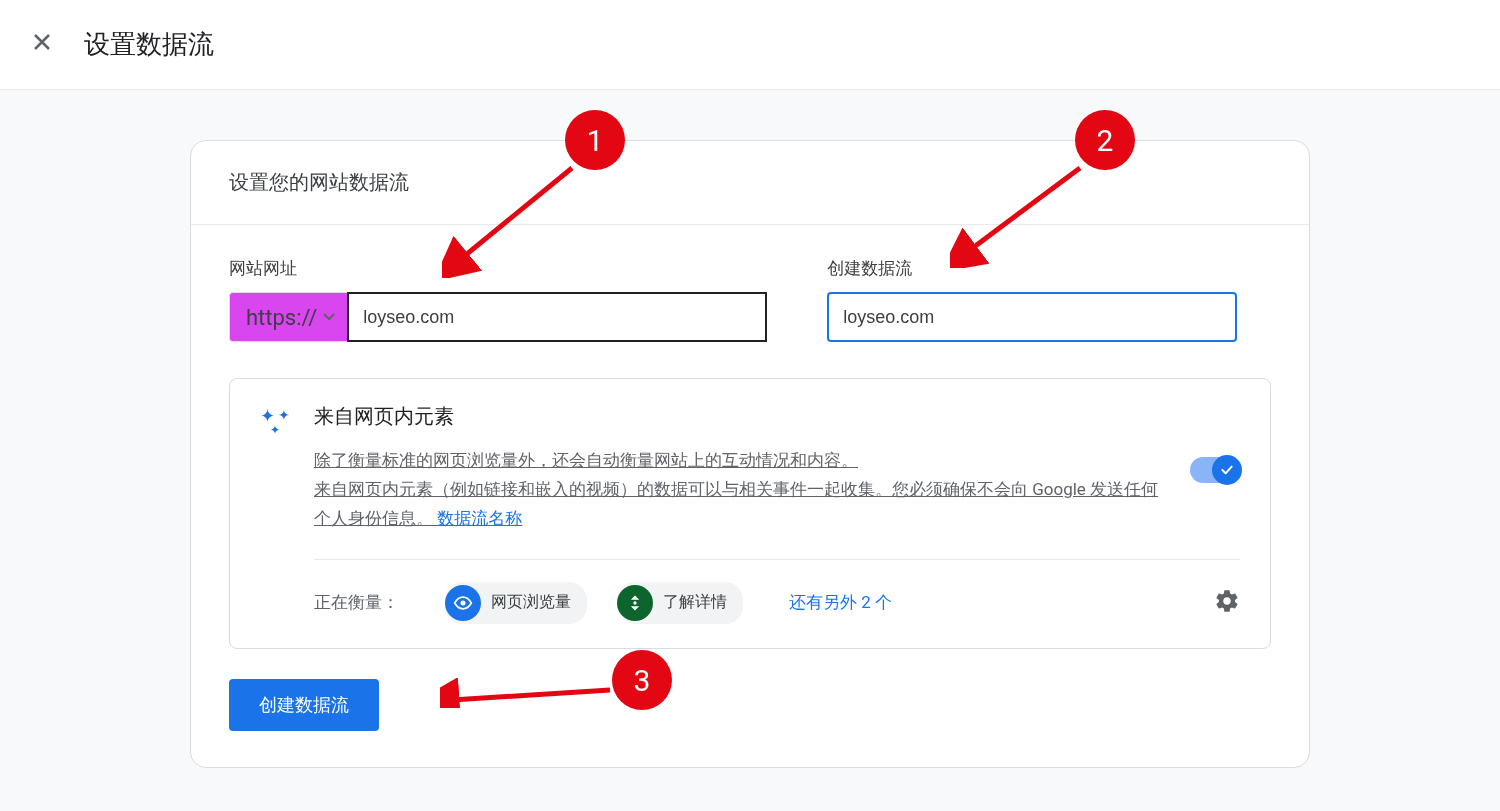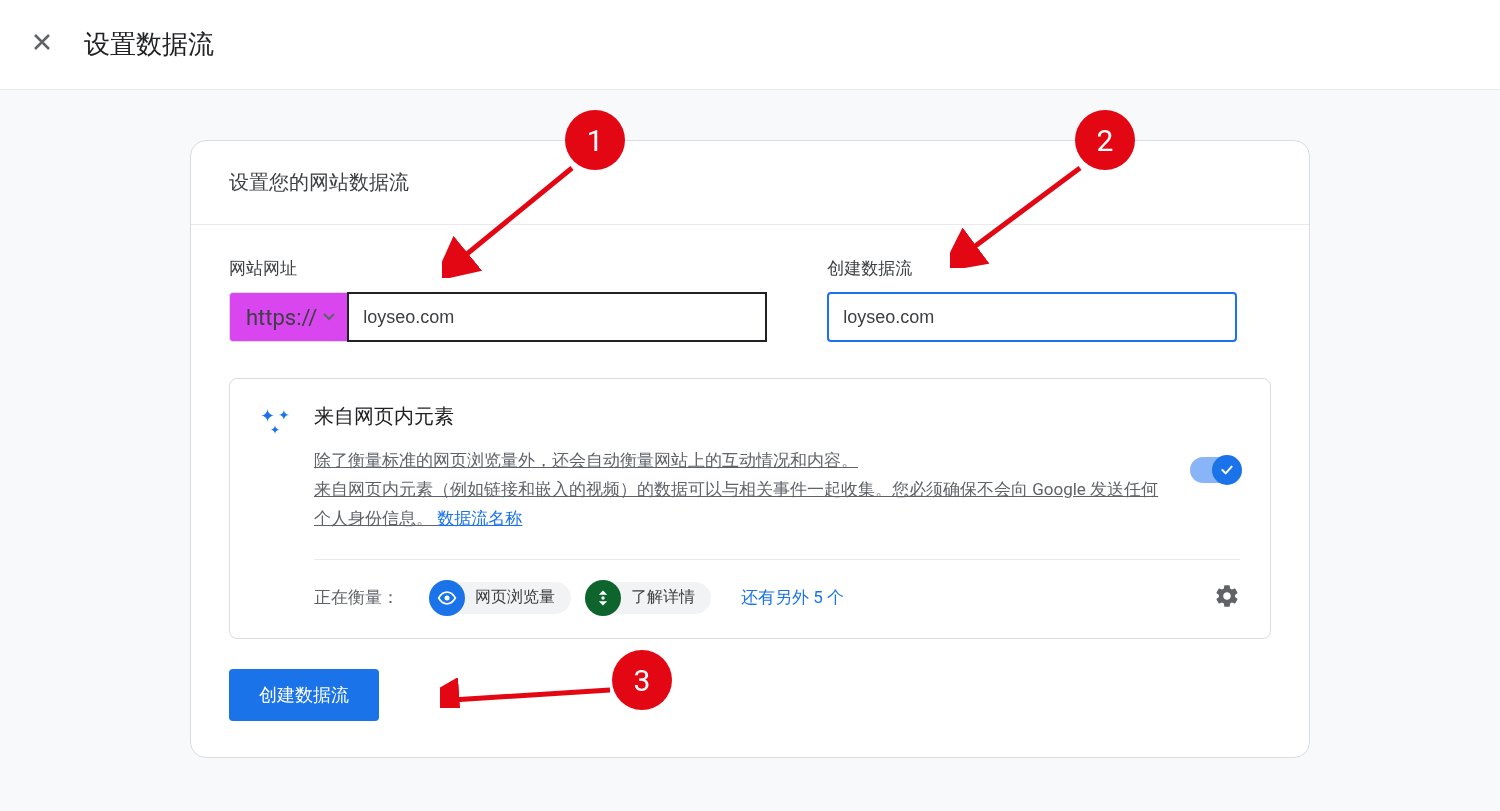--- a/index.html
+++ b/index.html
@@ -168,34 +168,34 @@
     .toggle-knob svg { width: 16px; height: 16px; }
     .divider {
       height: 1px;
       background: #e8eaed;
       margin: 26px 0 22px 54px;
     }
     .measure-row {
       display: flex;
       align-items: center;
       margin-left: 54px;
-      gap: 14px;
+      gap: 30px;
     }
     .measure-label {
       font-size: 17px;
       color: #5f6368;
       margin-right: 16px;
     }
     .chip {
       display: flex;
       align-items: center;
       background: #f1f3f4;
       border-radius: 18px;
       padding-right: 16px;
-      height: 32px;
+      height: 42px;
       font-size: 16px;
       color: #3c4043;
       gap: 10px;
     }
     .chip-icon {
       width: 36px;
       height: 36px;
       border-radius: 50%;
       display: flex;
       align-items: center;
@@ -325,21 +325,21 @@
             <div class="chip-icon ic-green">
               <svg viewBox="0 0 24 24" width="20" height="20">
                   <path d="M12 3 L7 8 H17 Z M12 21 L7 16 H17 Z" fill="#fff"></path>
                   <circle cx="12" cy="12" r="2" fill="#fff"></circle>
                 </svg>
             </div>
             <span>了解详情</span>
           </div>
 
 
-          <span class="more-link">还有另外 5 个</span>
+          <span class="more-link">还有另外 2 个</span>
 
           <span class="gear">
             <svg viewBox="0 0 24 24">
                 <path fill="currentColor" d="M19.4 13c.04-.33.06-.66.06-1s-.02-.67-.06-1l2.1-1.65c.19-.15.24-.42.12-.64l-2-3.46c-.12-.22-.39-.3-.61-.22l-2.49 1c-.52-.4-1.08-.73-1.69-.98l-.38-2.65C14.42 2.18 14.22 2 13.98 2h-4c-.24 0-.44.18-.47.4l-.38 2.65c-.61.25-1.17.58-1.69.98l-2.49-1c-.22-.08-.49 0-.61.22l-2 3.46c-.12.22-.07.49.12.64L4.56 11c-.04.33-.06.66-.06 1s.02.67.06 1l-2.1 1.65c-.19.15-.24.42-.12.64l2 3.46c.12.22.39.3.61.22l2.49-1c.52.4 1.08.73 1.69.98l.38 2.65c.03.22.23.4.47.4h4c.24 0 .44-.18.47-.4l.38-2.65c.61-.25 1.17-.58 1.69-.98l2.49 1c.22.08.49 0 .61-.22l2-3.46c.12-.22.07-.49-.12-.64L19.4 13zM12 15.5c-1.93 0-3.5-1.57-3.5-3.5S10.07 8.5 12 8.5 15.5 10.07 15.5 12 13.93 15.5 12 15.5z"></path>
               </svg>
           </span>
         </div>
       </div>
 
       <button class="create-btn">创建数据流</button>

